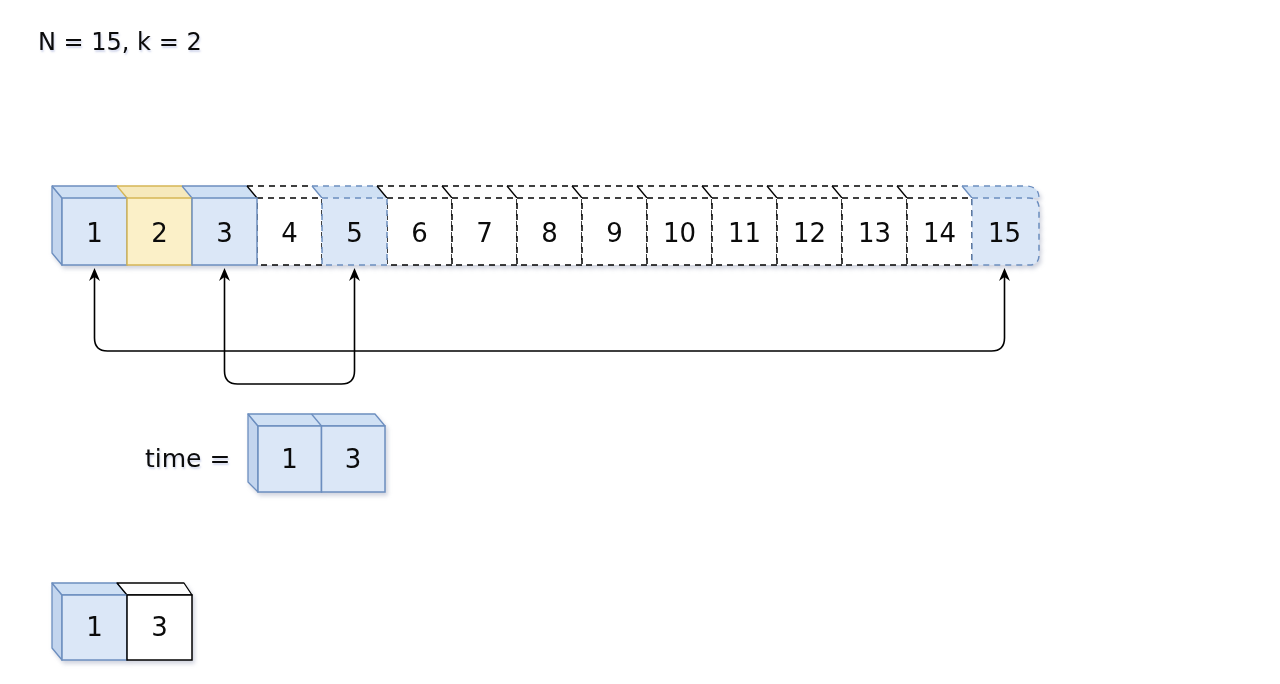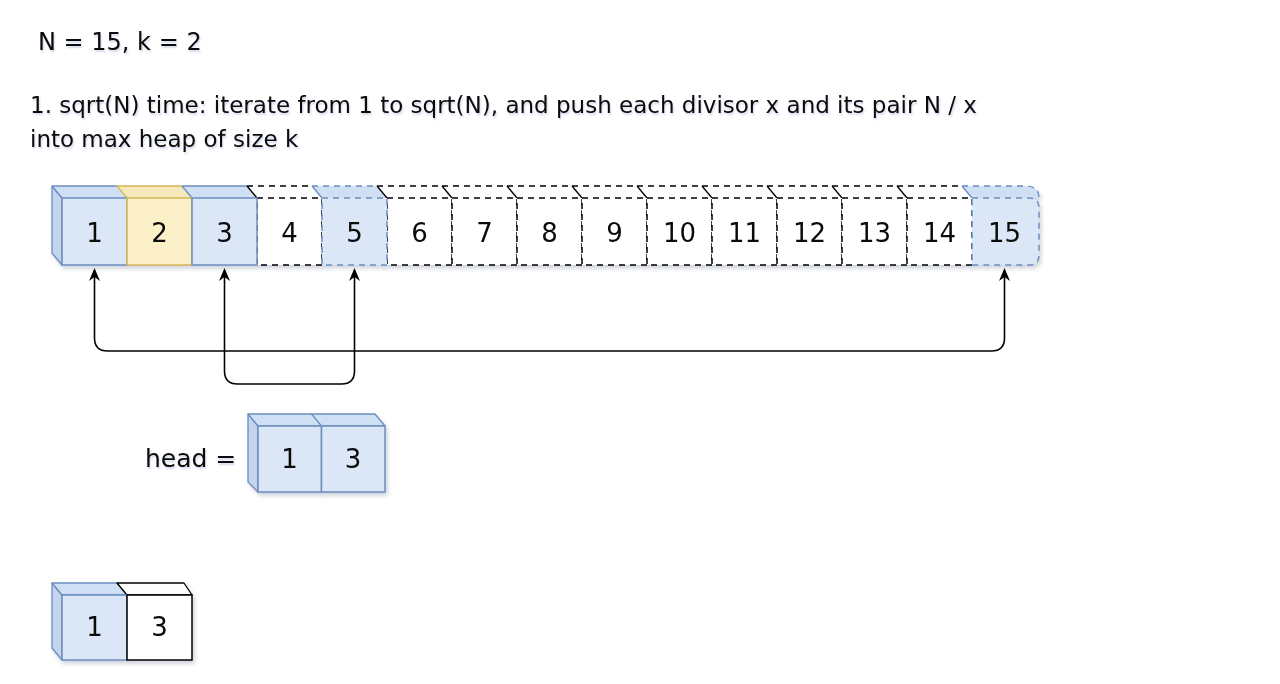--- a/index.html
+++ b/index.html
@@ -26,23 +26,22 @@
   .bluecap{fill:#c3d5ee;stroke:#6c8ebf;stroke-width:1.3;stroke-linejoin:round;}
   .bluestroke{stroke:#6c8ebf;stroke-width:1.3;}
 </style>
 </head>
 <body>
 
 <div class="canvas">
 
   <div class="txt title">N = 15, k = 2</div>
 
-  <div class="txt step1"><span>1. sqrt(N) time: iterate from 1 to sqrt(N), and push each divisor x and its pair N / x</span><br><span>into max heap of size k</span></div>
 
-  <div class="txt heap-label">head =</div>
+  <div class="txt heap-label">time =</div>
 
 
   <svg class="layer" width="1280" height="684" viewBox="0 0 1280 684">
 
     <g id="array-layer" class="shadowed">
         <path d="M62,198 L52,186 L52,253 L62,265 Z" fill="#c3d5ee" stroke="#6c8ebf" stroke-width="1.3" stroke-linejoin="round"></path>
         <path d="M62,198 L52,186 L117,186 L127,198 Z" fill="#cfe0f4"></path>
         <line x1="52" y1="186" x2="117" y2="186" stroke="#6c8ebf" stroke-width="1.3"></line>
         <line x1="62" y1="198" x2="52" y2="186" stroke="#6c8ebf" stroke-width="1.3"></line>
         <path d="M127,198 L117,186 L182,186 L192,198 Z" fill="#f6e9bc"></path>

